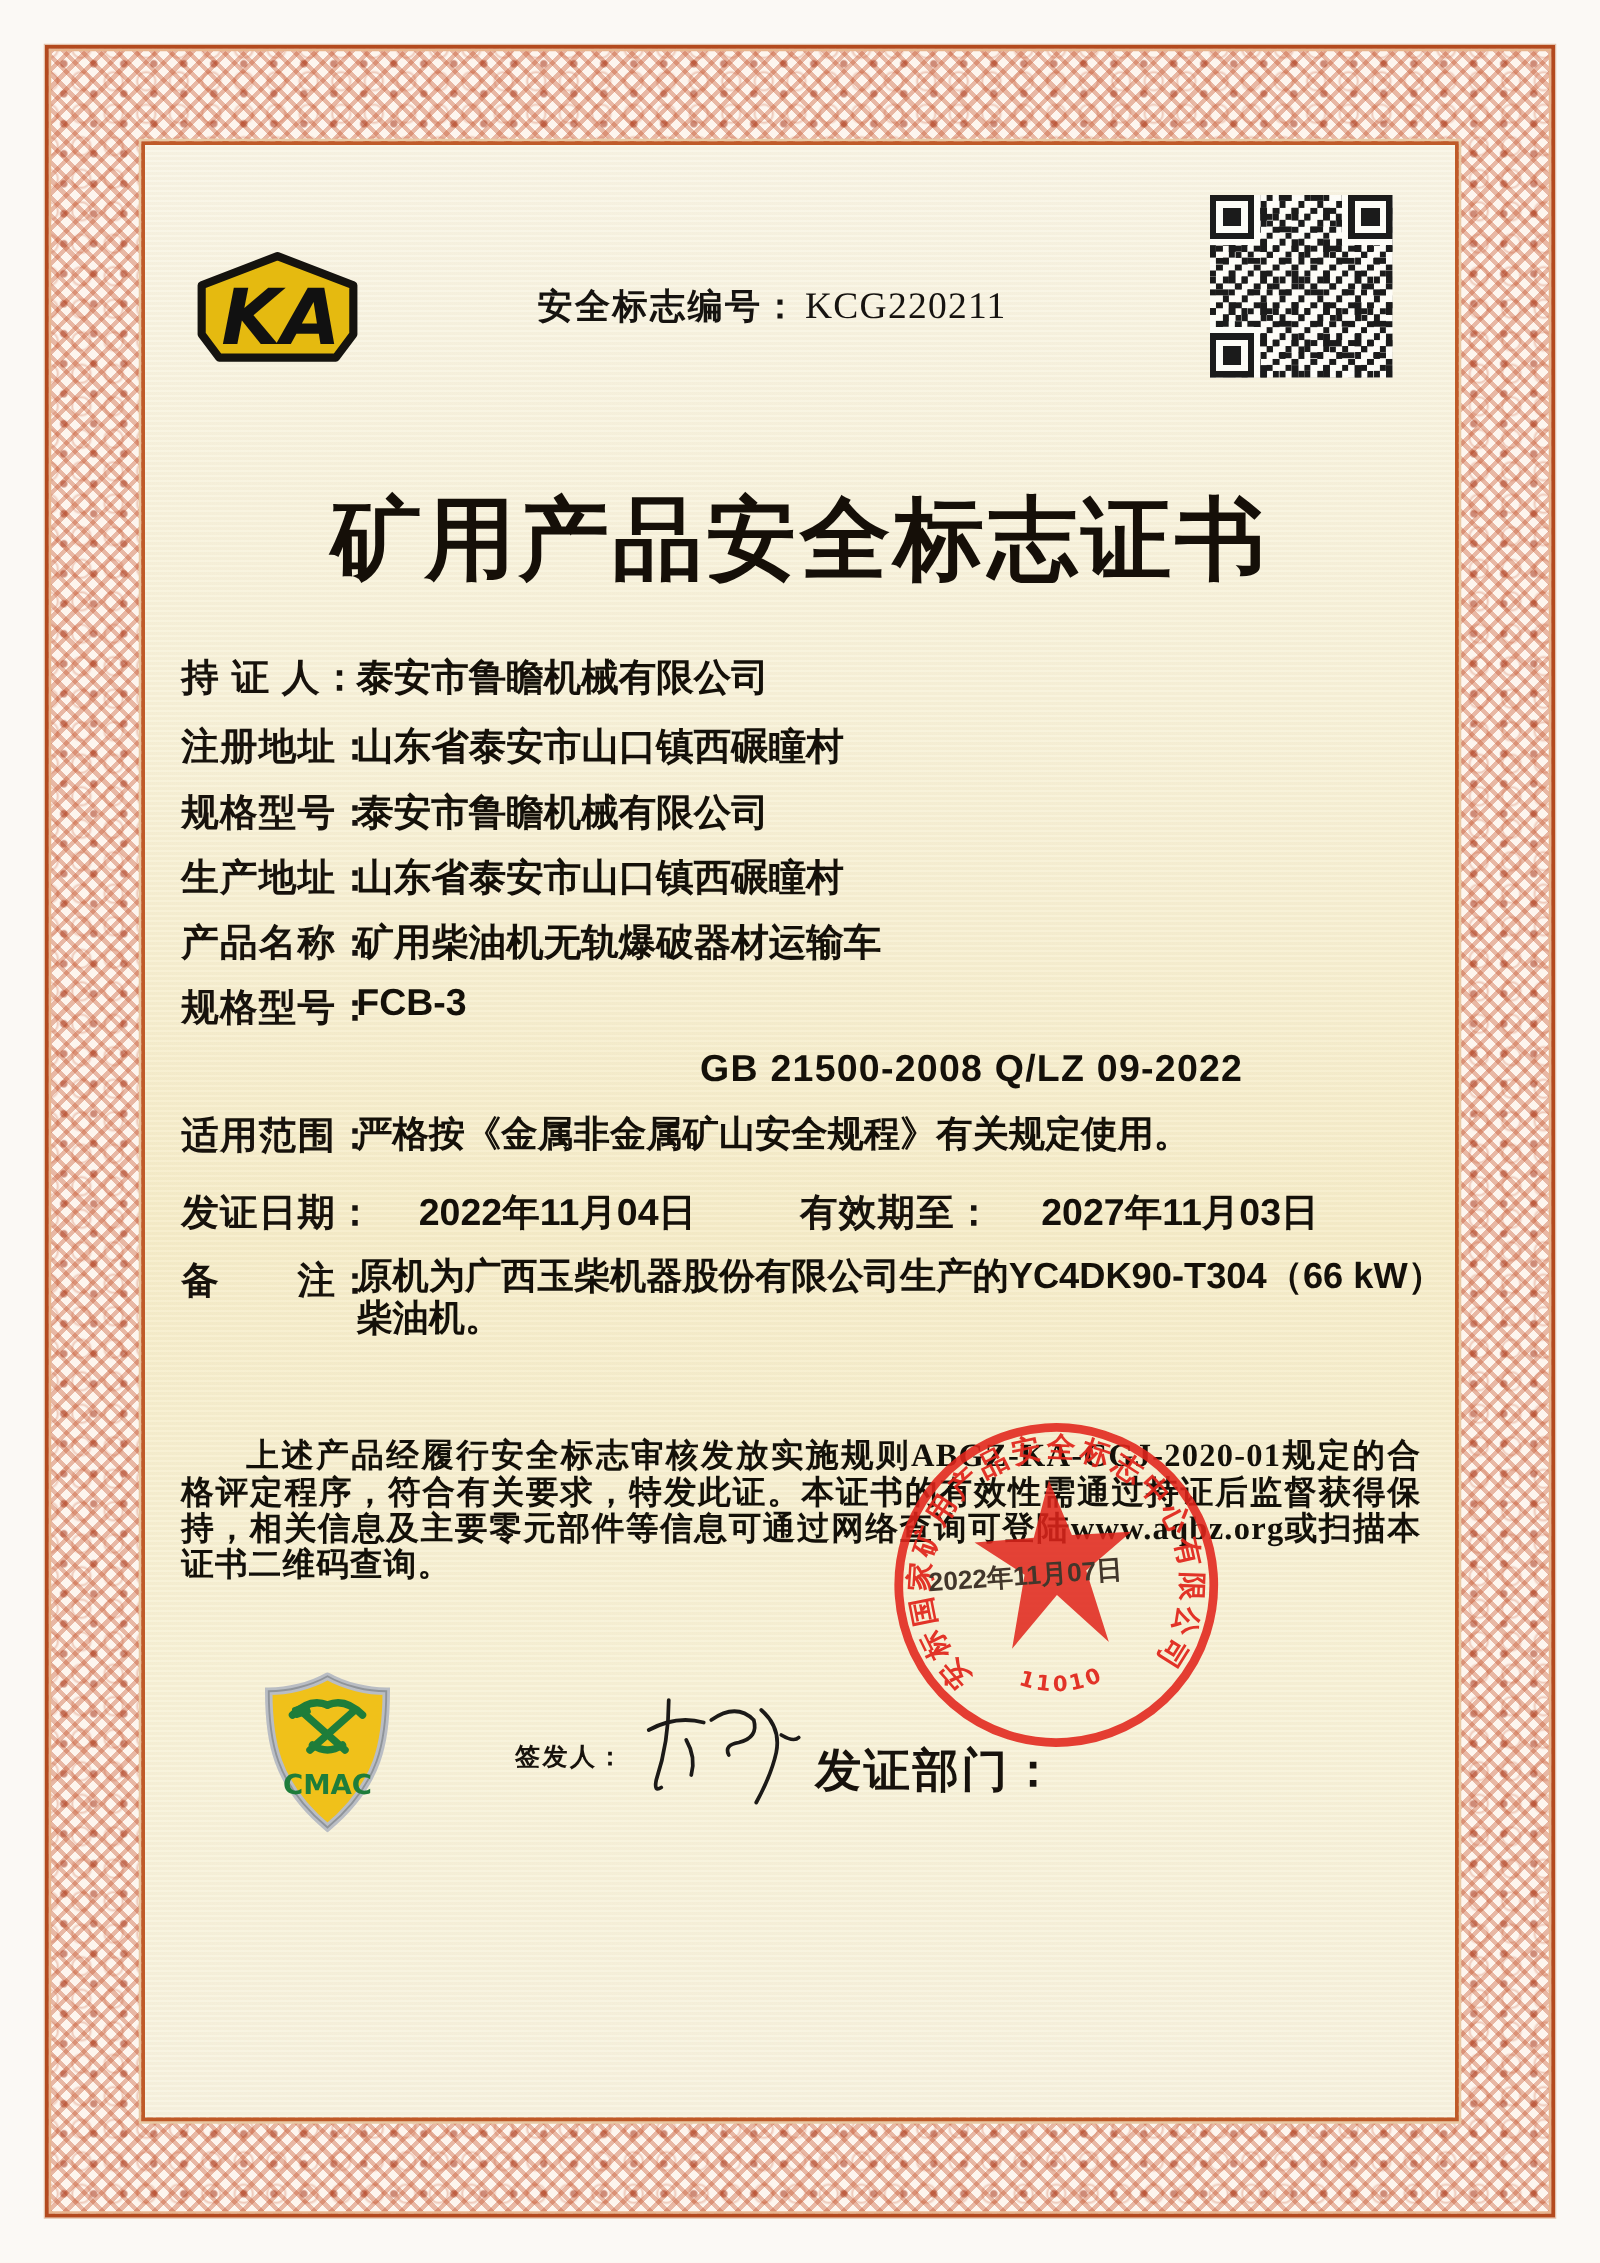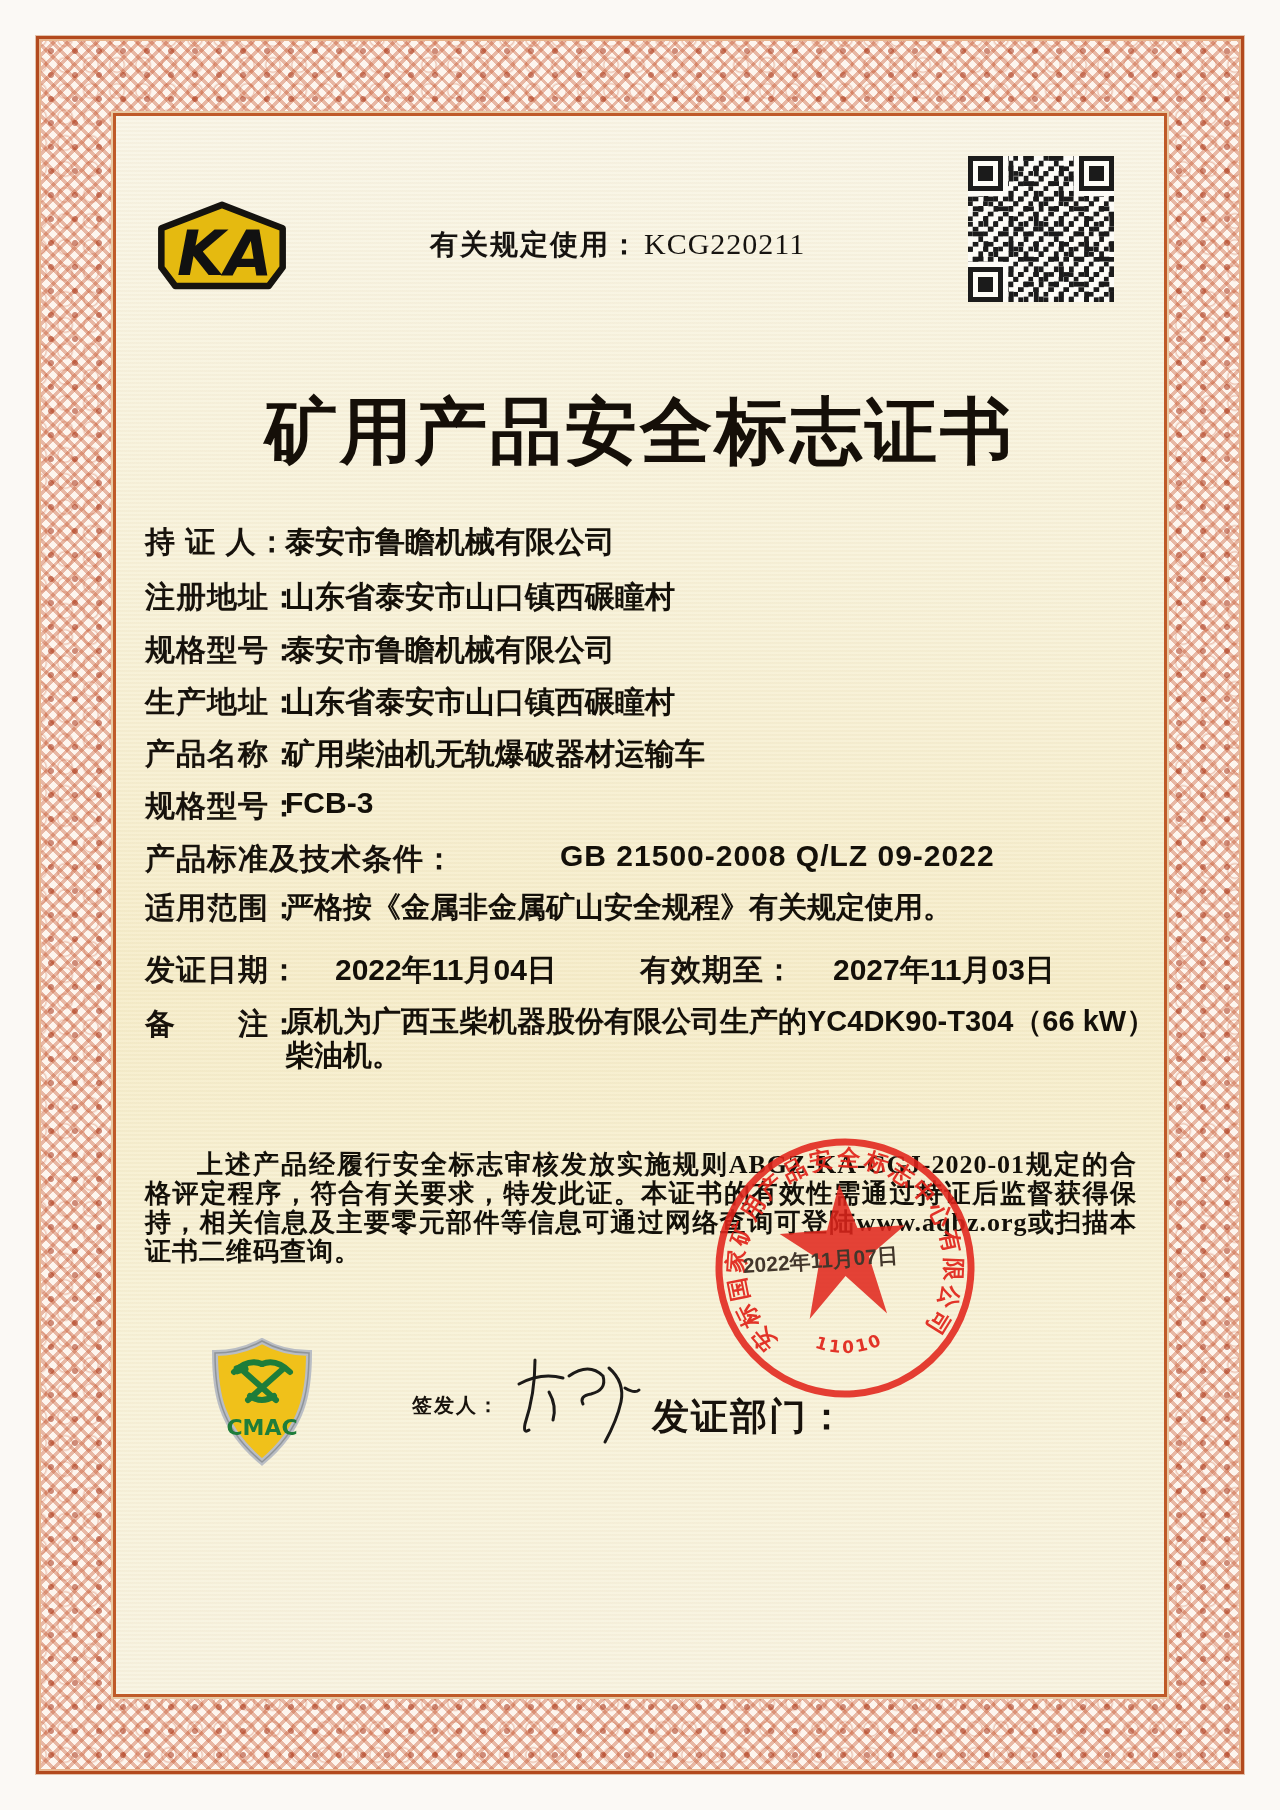--- a/index.html
+++ b/index.html
@@ -72,21 +72,21 @@
 <div class="lace"></div>
 
 <div class="sheet"></div>
 
 <svg class="abs ka-badge" viewBox="0 0 150 100">
   <path d="M10 32 L75 7 L140 32 L140 74 L125 94 L25 94 L10 74 Z" fill="#e5ba10" stroke="#15130f" stroke-width="7" stroke-linejoin="round"></path>
   <text x="78" y="82" text-anchor="middle" font-size="66" font-weight="bold" font-style="italic" font-family="'DejaVu Sans',sans-serif" fill="#111">KA</text>
 </svg>
 
 <div class="abs certno">
-  <span>有关规定使用：</span><span class="num">KCG220211</span>
+  <span>安全标志编号：</span><span class="num">KCG220211</span>
 </div>
 
 <svg class="abs qr" viewBox="0 0 29 29" shape-rendering="crispEdges">
   <defs>
     <pattern id="qp1" width="3" height="3" patternUnits="userSpaceOnUse">
       <rect x="0" y="0" width="1" height="1" fill="#1b1b1b"></rect>
       <rect x="2" y="1" width="1" height="1" fill="#1b1b1b"></rect>
       <rect x="1" y="2" width="1" height="1" fill="#1b1b1b"></rect>
     </pattern>
     <pattern id="qp2" width="5" height="5" patternUnits="userSpaceOnUse">
@@ -139,21 +139,20 @@
 </div>
 <div class="abs row" style="top:734px">
   <span class="lab">产品名称：</span>
   <span class="val val-hei">矿用柴油机无轨爆破器材运输车</span>
 </div>
 <div class="abs row" style="top:786px">
   <span class="lab">规格型号：</span>
   <span class="val val-hei">FCB-3</span>
 </div>
 <div class="abs row" style="top:839px">
-  <span class="lab">产品标准及技术条件：</span>
   <span class="val val-hei" style="left:415px;letter-spacing:1px">GB 21500-2008 Q/LZ 09-2022</span>
 </div>
 <div class="abs row" style="top:888px">
   <span class="lab">适用范围：</span>
   <span class="val val-kai" style="font-size:29px">严格按《金属非金属矿山安全规程》有关规定使用。</span>
 </div>
 
 <div class="abs row" style="top:950px">
   <span class="lab">发证日期：</span>
   <span class="val val-hei" style="left:190px">2022年11月04日</span>

